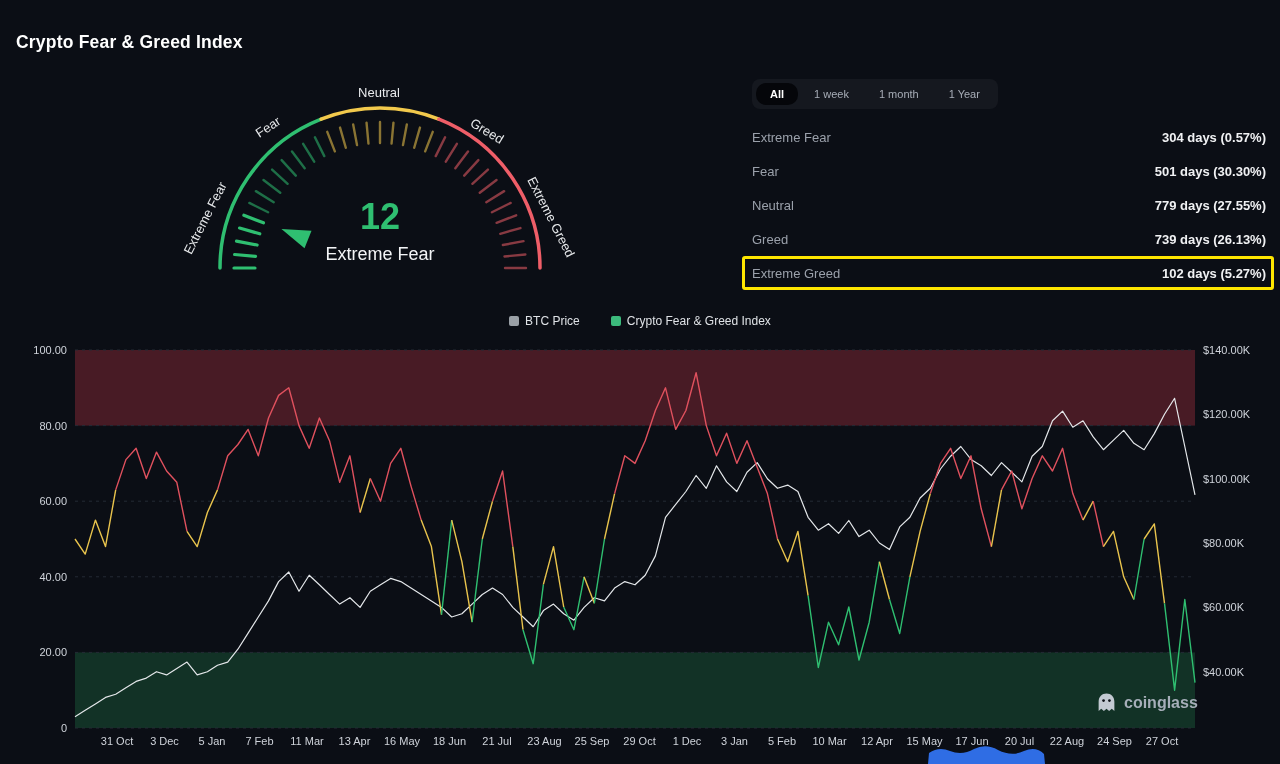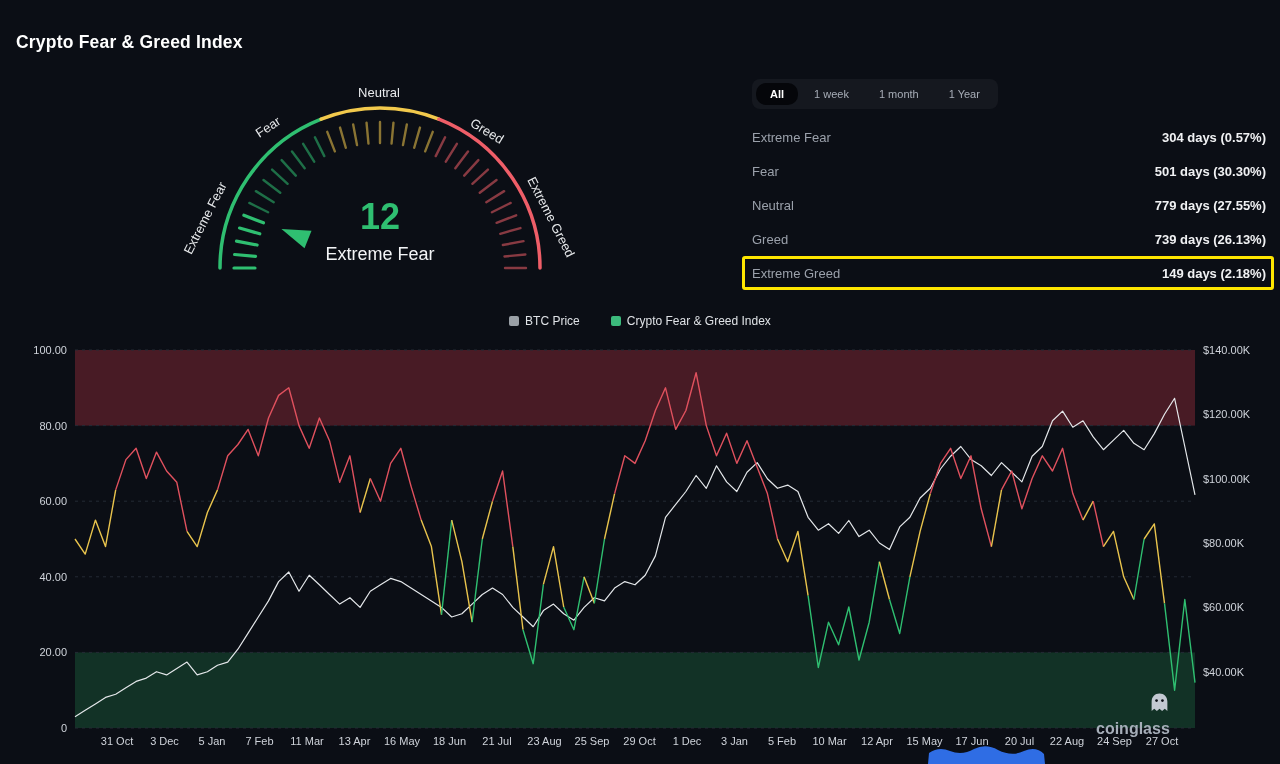--- a/index.html
+++ b/index.html
@@ -30,21 +30,21 @@
   .row .rv { font-size:13px; color:#f0f1f3; font-weight:700; }
   .row.highlight { border:3px solid #ffe600; border-radius:3px; padding:0 5px 0 7px; }
 
   
   .legend { position:absolute; left:0; top:314px; width:1280px; display:flex; justify-content:center; gap:31px; }
   .litem { display:flex; align-items:center; gap:6px; font-size:12px; color:#dfe2e6; cursor:pointer; }
   .swatch { width:10px; height:10px; border-radius:2px; display:inline-block; }
   #chart-svg { position:absolute; left:0; top:340px; width:1280px; height:424px; }
   #chart-svg text { font-family:"Liberation Sans", sans-serif; }
 
-  .coinglass { position:absolute; left:1096px; top:692px; display:flex; align-items:flex-end; gap:7px; color:#a6aeb9; font-size:16px; font-weight:700;flex-direction:column; }
+  .coinglass { position:absolute; left:1096px; top:692px; display:flex; align-items:center; gap:7px; color:#a6aeb9; font-size:16px; font-weight:700; }
 </style>
 </head>
 <body>
 
 <div class="app">
 
   <div class="page-title">Crypto Fear &amp; Greed Index</div>
 
   <div class="gauge-wrap">
     <svg id="gauge-svg" width="340" height="205" viewBox="0 0 340 205">
@@ -116,21 +116,21 @@
     <div class="row">
       <span class="rl">Neutral</span>
       <span class="rv">779 days (27.55%)</span>
     </div>
     <div class="row">
       <span class="rl">Greed</span>
       <span class="rv">739 days (26.13%)</span>
     </div>
     <div class="row highlight" style="border-color: rgb(255, 230, 0);">
       <span class="rl">Extreme Greed</span>
-      <span class="rv">149 days (2.18%)</span>
+      <span class="rv">102 days (5.27%)</span>
     </div>
   </div>
 
   <div class="legend">
     <div class="litem">
       <span class="swatch" id="sw0" style="background: rgb(154, 160, 166);"></span>
       <span>BTC Price</span>
     </div>
     <div class="litem">
       <span class="swatch" id="sw1" style="background: rgb(60, 186, 124);"></span>

